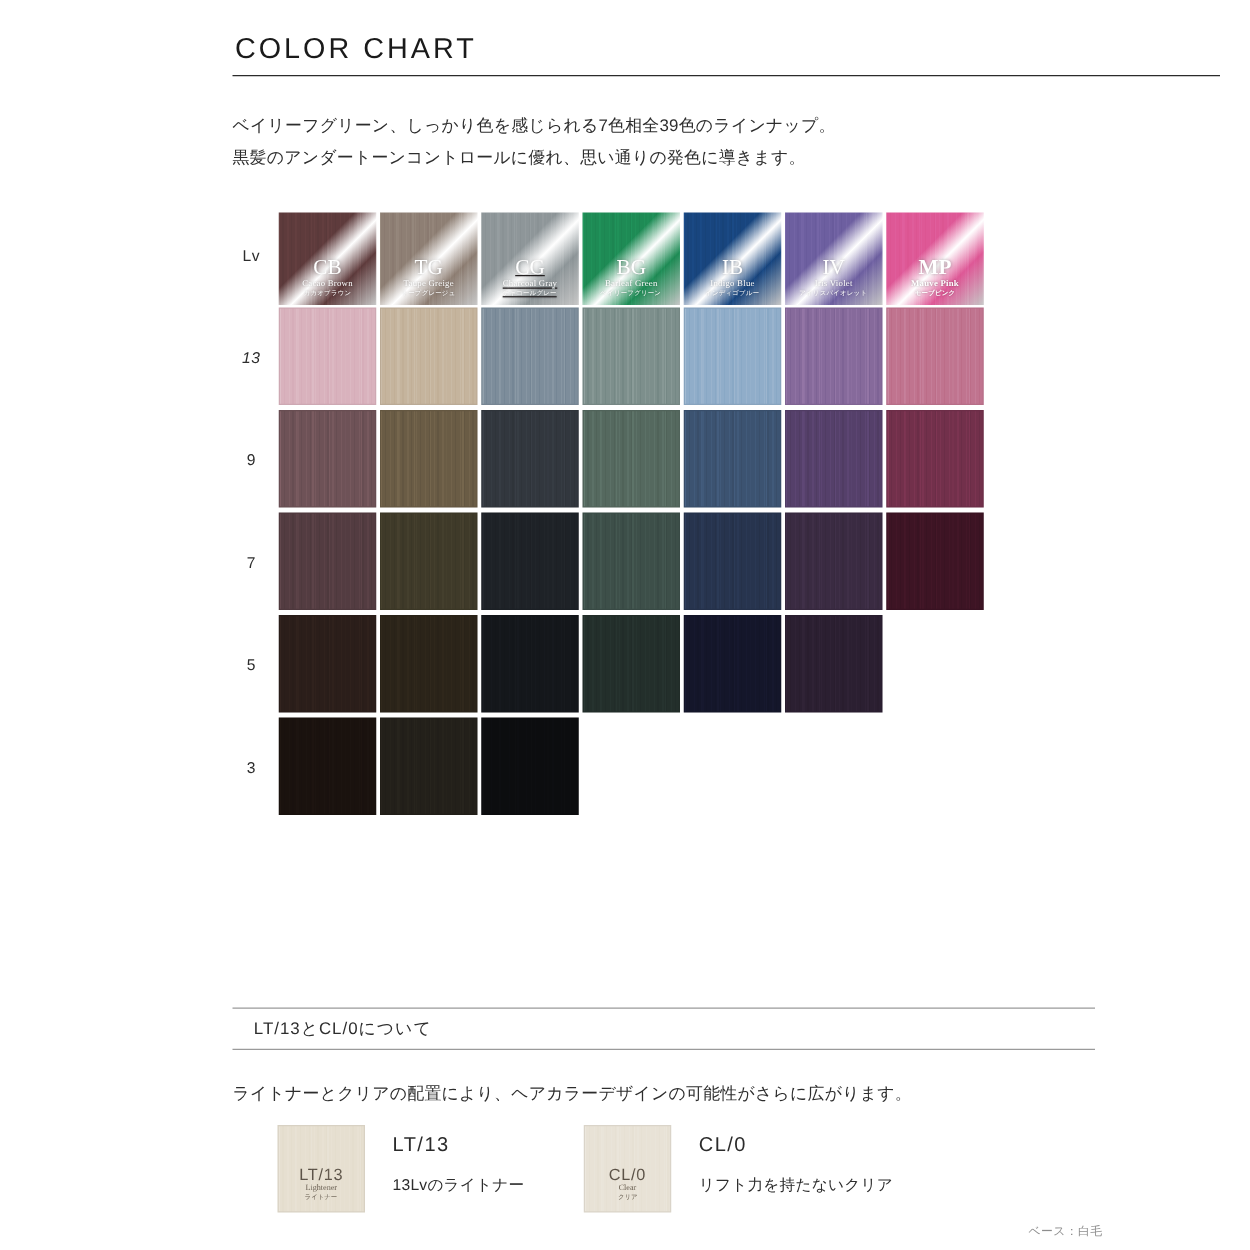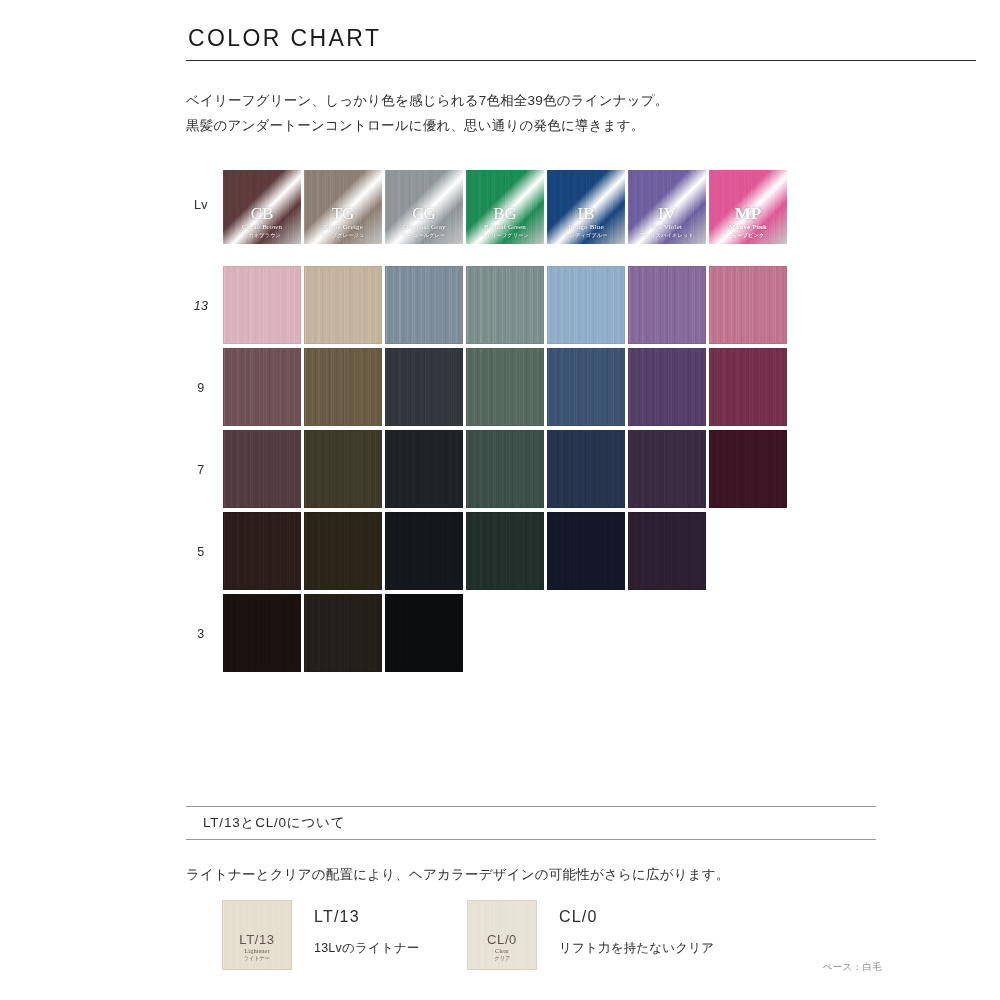--- a/index.html
+++ b/index.html
@@ -59,21 +59,21 @@
   #chart-grid {
     position: absolute;
     left: 186px;
     top: 170px;
     width: 620px;
   }
   .grid-row {
     position: relative;
     height: 82px;
   }
-  .grid-row.header-row { height: 96px; }
+  .grid-row.header-row { height: 76px; }
   .row-label {
     position: absolute;
     left: 0;
     width: 30px;
     text-align: center;
     font-size: 12.5px;
     color: #2d2d2d;
     letter-spacing: 0.4px;
   }
   .swatch {
@@ -221,21 +221,21 @@
     font-size: 12.5px;
     color: #2d2d2d;
     letter-spacing: 0.2px;
     white-space: nowrap;
   }
 
   
   #footer-note {
     position: absolute;
     right: 118px;
-    bottom: 26px;
+    bottom: 8px;
     font-size: 9.5px;
     color: #8d8d8d;
     letter-spacing: 0.3px;
   }
 </style>
 </head>
 <body>
 
 <div id="page-title-block">
   <h1 id="page-title">COLOR CHART</h1>
@@ -255,21 +255,21 @@
         <div class="swatch-code">CB</div>
         <div class="swatch-en">Cacao Brown</div>
         <div class="swatch-jp">カカオブラウン</div>
       </div>
       <div class="swatch" style="left: 118px; background: linear-gradient(135deg, rgb(142, 127, 116) 0%, rgb(142, 127, 116) 40%, rgba(255, 255, 255, 0.18) 55%, rgb(142, 127, 116) 72%, rgba(0, 0, 0, 0.22) 100%);">
         <div class="fiber"></div>
         <div class="swatch-code">TG</div>
         <div class="swatch-en">Taupe Greige</div>
         <div class="swatch-jp">トープグレージュ</div>
       </div>
-      <div class="swatch" style="left: 199px; background: linear-gradient(135deg, rgb(142, 150, 153) 0%, rgb(142, 150, 153) 40%, rgba(255, 255, 255, 0.18) 55%, rgb(142, 150, 153) 72%, rgba(0, 0, 0, 0.22) 100%);">
+      <div class="swatch" style="left: 199px; background: linear-gradient(135deg, rgb(142, 150, 153) 0%, rgb(142, 150, 153) 40%, rgba(255, 255, 255, 0.18) 55%, rgb(142, 150, 153) 72%, rgba(0, 0, 0, 0.22) 100%); text-decoration: underline;">
         <div class="fiber"></div>
         <div class="swatch-code">CG</div>
         <div class="swatch-en">Charcoal Gray</div>
         <div class="swatch-jp">チャコールグレー</div>
       </div>
       <div class="swatch" style="left: 280px; background: linear-gradient(135deg, rgb(30, 139, 85) 0%, rgb(30, 139, 85) 40%, rgba(255, 255, 255, 0.18) 55%, rgb(30, 139, 85) 72%, rgba(0, 0, 0, 0.22) 100%);">
         <div class="fiber"></div>
         <div class="swatch-code">BG</div>
         <div class="swatch-en">Barleaf Green</div>
         <div class="swatch-jp">ベイリーフグリーン</div>

